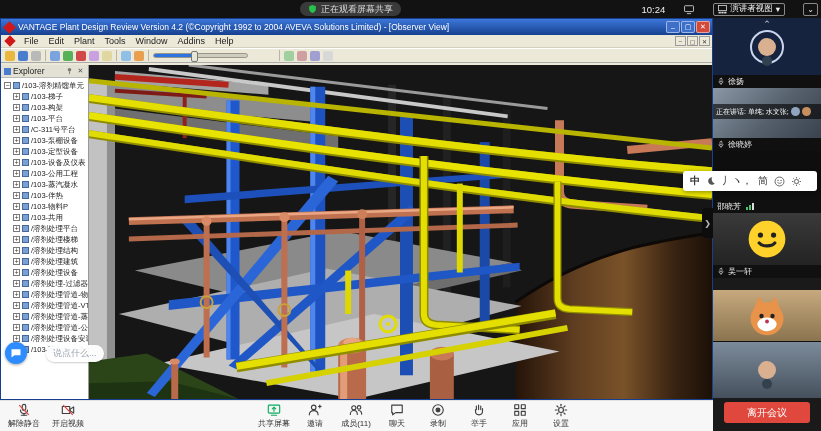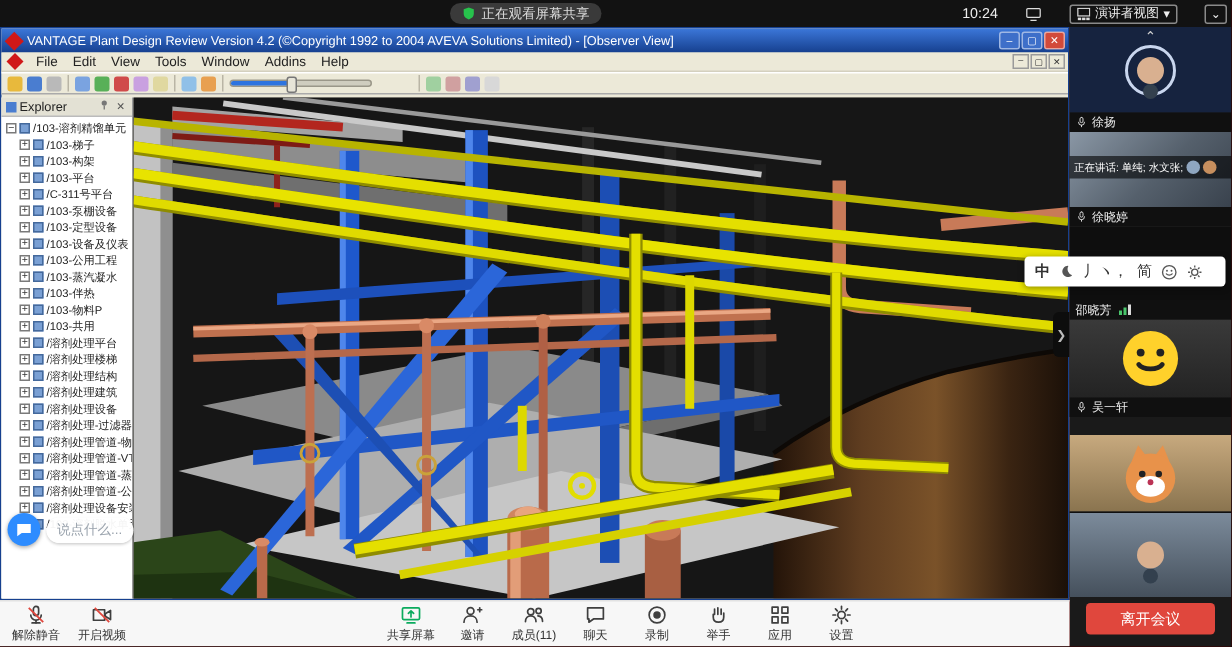--- a/index.html
+++ b/index.html
@@ -62,21 +62,21 @@
   .tico{width:7px;height:7px;background:#7aa0d4;border:1px solid #44699c;flex:none;}
 
   .viewport{flex:1;position:relative;background:#151515;overflow:hidden;}
   .viewport svg{position:absolute;inset:0;width:100%;height:100%;}
 
   
   .chat-bubble{position:absolute;left:5px;top:342px;display:flex;align-items:center;gap:4px;z-index:20;}
   .cb-icon{width:22px;height:22px;border-radius:50%;background:#2d8cff;display:flex;align-items:center;
        justify-content:center;box-shadow:0 1px 3px rgba(0,0,0,.35);}
   .cb-text{font-size:9px;color:#9aa3ad;background:rgba(255,255,255,.95);border-radius:9px;padding:2px 7px;
-       box-shadow:0 1px 2px rgba(0,0,0,.2);}
+       box-shadow:0 1px 2px rgba(0,0,0,.2);margin-left:15px;}
 
   
   .sidebar{position:absolute;left:713px;top:18px;width:108px;height:413px;background:#1a1a1a;z-index:10;}
   .collapse-tab{position:absolute;left:-11px;top:190px;width:11px;height:30px;background:#0d0d0d;
        border-radius:4px 0 0 4px;color:#bbb;font-size:8px;display:flex;align-items:center;justify-content:center;}
   .tile{position:absolute;left:0;width:108px;overflow:hidden;background:#222;}
   .tile .video{position:absolute;inset:0 0 13px 0;display:flex;align-items:center;justify-content:center;}
   .tile .namebar{position:absolute;left:0;right:0;bottom:0;height:13px;background:rgba(10,10,10,.72);
        color:#eee;font-size:8px;display:flex;align-items:center;gap:3px;padding:0 4px;white-space:nowrap;}
   .t1{top:0;height:70px;}   .t1 .video{background:#16233f;}
@@ -163,21 +163,21 @@
     </div>
 
     <div class="menubar">
       <span class="app-ico2"></span>
       <span class="menu-items">
 
           <span class="menu-item">File</span>
 
           <span class="menu-item">Edit</span>
 
-          <span class="menu-item">View</span>
+          <span class="menu-item">Plant</span>
 
           <span class="menu-item">Tools</span>
 
           <span class="menu-item">Window</span>
 
           <span class="menu-item">Addins</span>
 
           <span class="menu-item">Help</span>
         </span>
       <span class="mdi-ctl">

